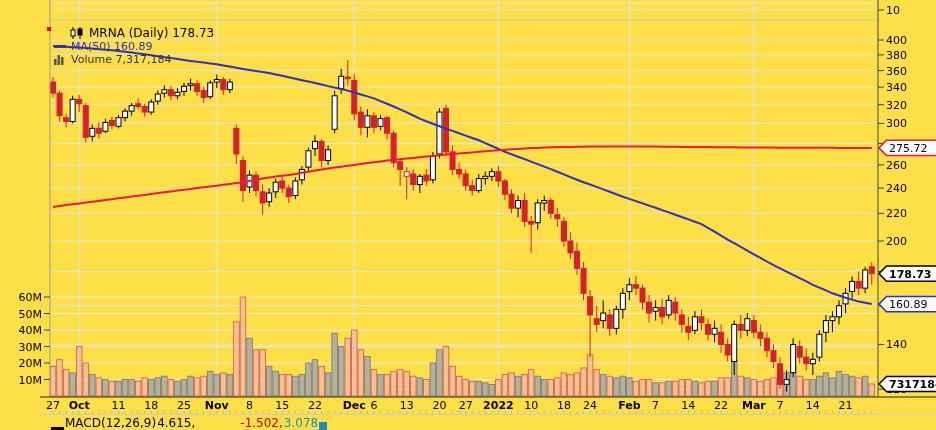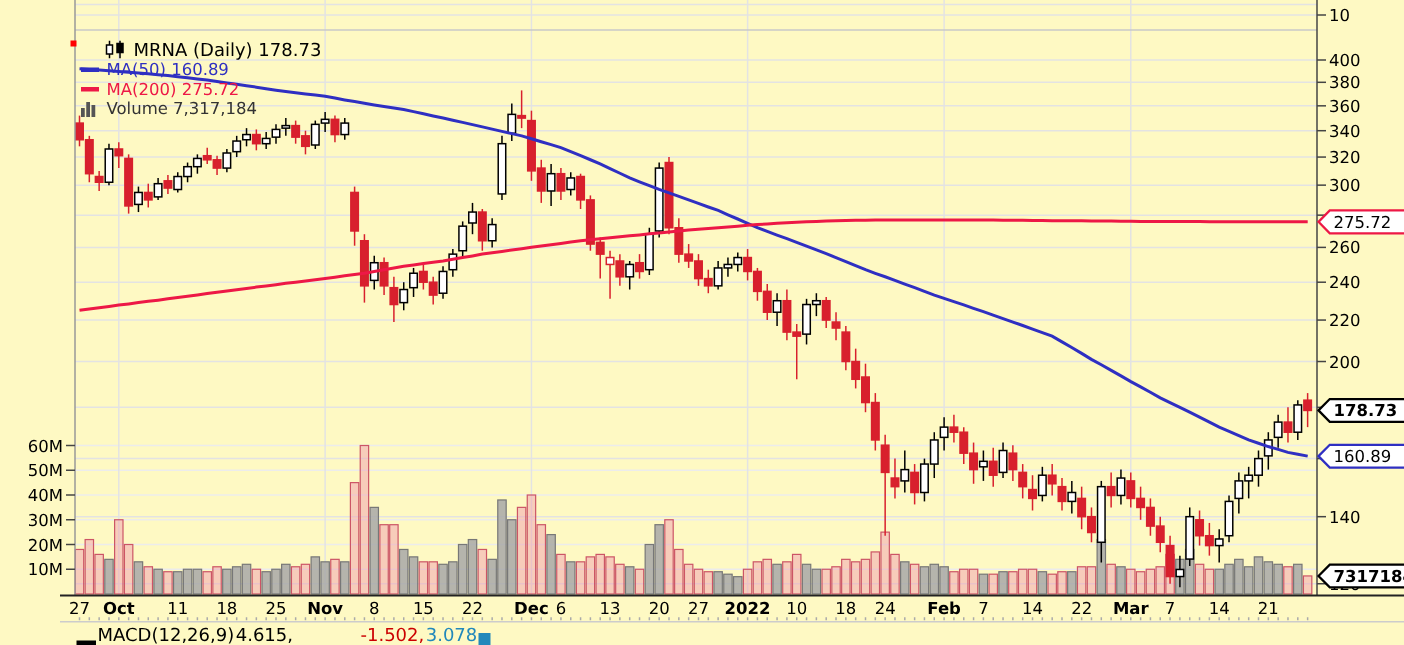--- a/index.html
+++ b/index.html
@@ -1,17 +1,17 @@
 <!DOCTYPE html>
 <html><head>
 <meta charset="utf-8">
 <style>
   html,body{margin:0;padding:0;background:#ffffff;width:936px;height:430px;overflow:hidden;
     font-family:"DejaVu Sans","Liberation Sans",sans-serif;}
-  .stage{position:relative;width:936px;height:430px;background:#fef9c3;}
+  .stage{position:relative;width:936px;height:430px;background:#fde047;}
   #chart-svg{position:absolute;left:0;top:0;}
   svg text{font-family:"DejaVu Sans","Liberation Sans",sans-serif;font-size:11px;fill:#000;}
   .legend{position:absolute;left:54px;top:25px;}
   .lg-row{display:flex;align-items:center;gap:5px;height:13px;font-size:11px;color:#000;white-space:nowrap;}
   .lg-row.sym{font-size:12px;height:15px;padding-left:16px;}
   .sw{display:inline-block;width:12px;height:2.5px;background:#000;}
   .red-dot{position:absolute;left:47px;top:27px;width:4px;height:4px;background:#ff0000;}
   .macd-row{position:absolute;left:51px;top:416px;display:flex;align-items:flex-end;gap:1px;
     font-size:12px;color:#000;white-space:nowrap;}
   .macd-dash{display:inline-block;width:13px;height:3px;background:#000;}
@@ -675,24 +675,20 @@
         <line x1="10" y1="0" x2="10" y2="12" stroke="#000"></line>
         <rect x="8" y="2" width="4" height="6" fill="#000" stroke="#000"></rect>
       </svg>
       <span>MRNA (Daily) 178.73</span>
     </div>
     <div class="lg-row">
       <span class="sw" id="sw-ma50" style="background: rgb(47, 47, 194);"></span>
       <span id="lg-ma50" style="color: rgb(47, 47, 194);">MA(50) 160.89</span>
     </div>
     <div class="lg-row">
-      <span class="sw" id="sw-ma200" style="background: rgb(237, 24, 70);"></span>
-      <span id="lg-ma200" style="color: rgb(237, 24, 70);">MA(200) 275.72</span>
-    </div>
-    <div class="lg-row">
       <svg width="12" height="10">
         <rect x="0" y="4" width="2.5" height="6" fill="#555"></rect>
         <rect x="3.5" y="0" width="2.5" height="10" fill="#555"></rect>
         <rect x="7" y="2" width="2.5" height="8" fill="#555"></rect>
       </svg>
       <span style="color:#333">Volume 7,317,184</span>
     </div>
   </div>
 
   <div class="macd-row">

